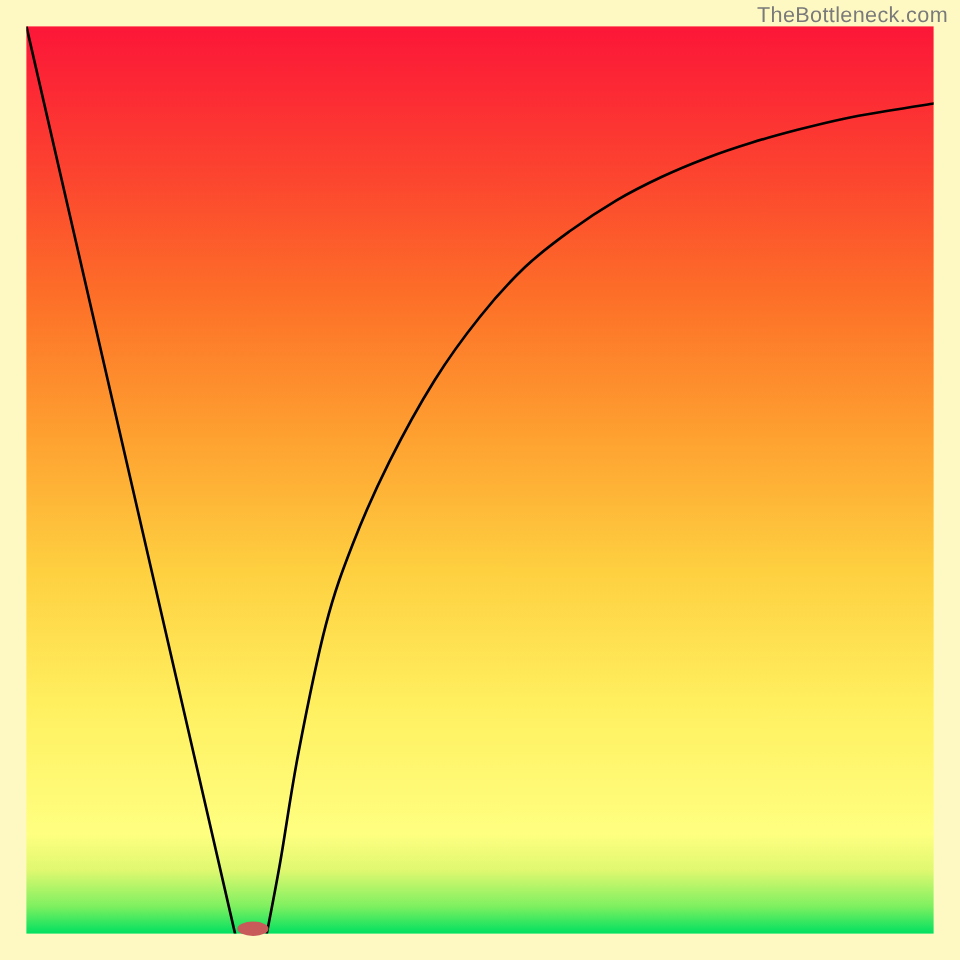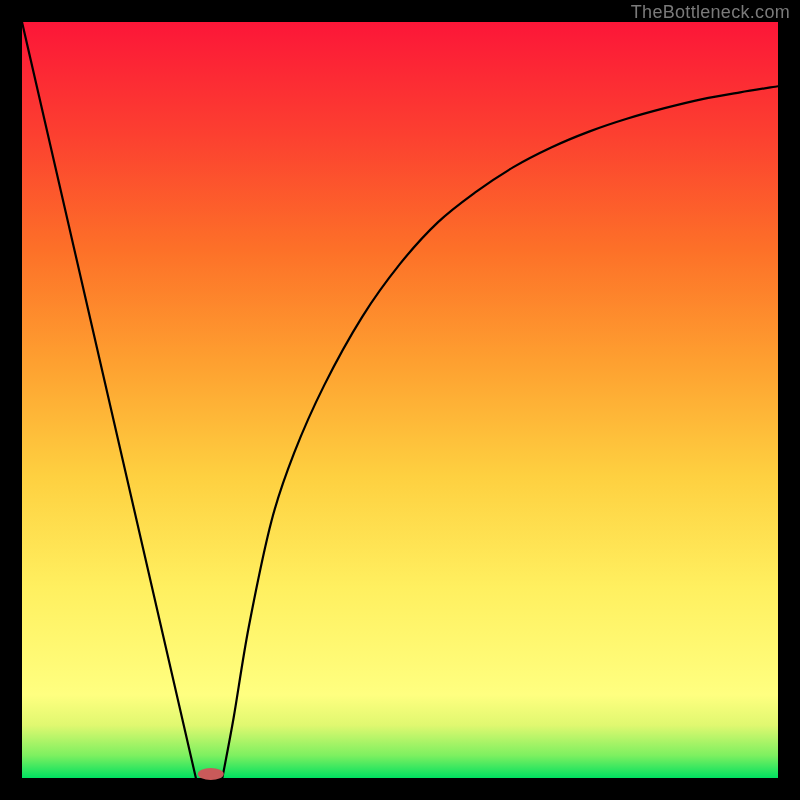--- a/index.html
+++ b/index.html
@@ -6,21 +6,21 @@
     margin: 0;
     padding: 0;
     width: 800px;
     height: 800px;
     overflow: hidden;
   }
   .frame {
     width: 800px;
     height: 800px;
     position: relative;
-    background: #000000;
+    background: #fef9c3;
   }
   .plot-area {
     position: absolute;
     left: 22px;
     top: 22px;
     width: 756px;
     height: 756px;
     background: linear-gradient(to top,
       #00e060 0%,
       #7ef060 3%,

